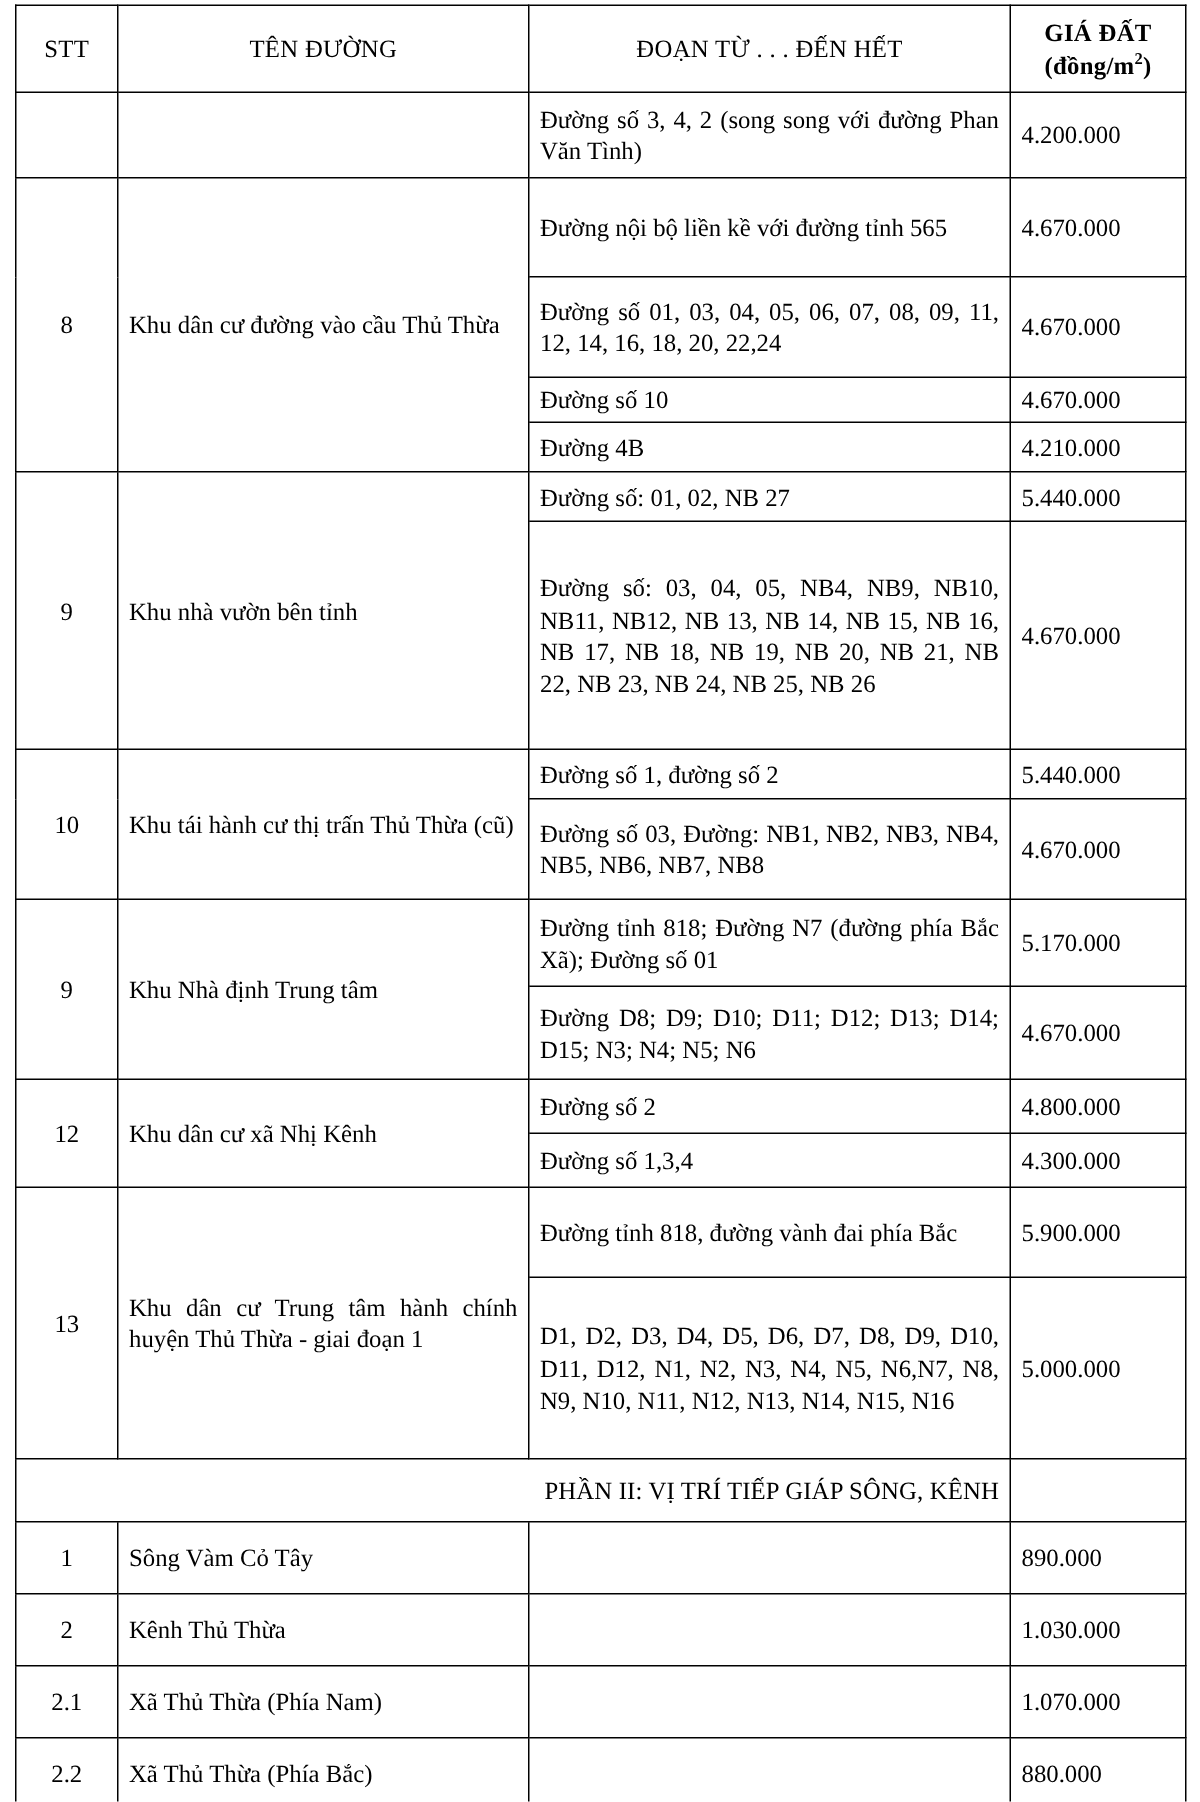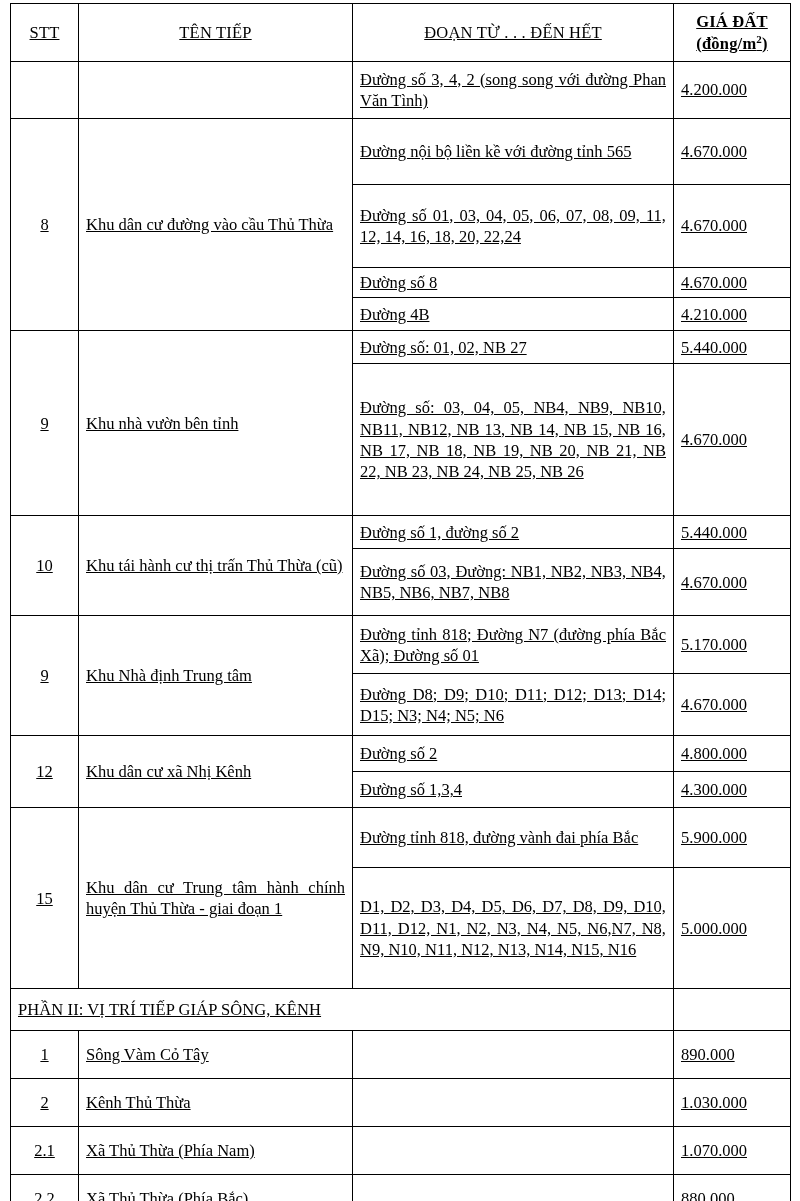--- a/index.html
+++ b/index.html
@@ -13,21 +13,20 @@
     font-family: "Liberation Serif", "DejaVu Serif", serif;
     color: #000000;
     overflow: hidden;
   }
   .page {
     width: 800px;
     height: 1201px;
     position: relative;
     box-sizing: border-box;
     padding: 3px 10px 0 10px;
-    text-decoration: underline;
   }
   table.price-table {
     border-collapse: collapse;
     table-layout: fixed;
     width: 780px;
     margin: 0;
   }
   table.price-table td,
   table.price-table th {
     border: 1px solid #000000;
@@ -88,21 +87,21 @@
   td.seg.nojust {
     text-align: left;
   }
   td.price {
     text-align: left;
     vertical-align: middle;
     white-space: nowrap;
   }
   td.section {
     font-weight: bold;
-    text-align: left;
+    text-align: right;
     padding-left: 14px;
     font-size: 17px;
     letter-spacing: 0.1px;
     height: 42px;
   }
   td.blank { }
   tr.tall-1 td { height: 48px; }
 </style>
 </head>
 <body>
@@ -112,21 +111,21 @@
     <colgroup>
       <col class="c-stt">
       <col class="c-name">
       <col class="c-seg">
       <col class="c-price">
     </colgroup>
 
     <thead>
       <tr>
         <th>STT</th>
-        <th>TÊN TIẾP</th>
+        <th>TÊN ĐƯỜNG</th>
         <th>ĐOẠN TỪ . . .  ĐẾN  HẾT</th>
         <th>
           <span class="sub">GIÁ ĐẤT</span>
           <span class="sub"><span>(đồng/m</span><span class="sup">2</span><span>)</span></span>
         </th>
       </tr>
     </thead>
 
     <tbody>
 
@@ -137,25 +136,25 @@
         <td class="price">4.200.000</td>
       </tr>
 
       <tr>
         <td class="stt" rowspan="4">8</td>
         <td class="name" rowspan="4">Khu dân cư đường vào cầu Thủ Thừa</td>
         <td class="seg" style="height:66px">Đường nội bộ liền kề với đường tỉnh 565</td>
         <td class="price">4.670.000</td>
       </tr>
       <tr>
-        <td class="seg" style="height:83px">Đường số 01, 03, 04, 05, 06, 07, 08, 09, 11, 12, 14, 16, 18, 20, 22,24</td>
-        <td class="price">4.670.000</td>
-      </tr>
-      <tr>
-        <td class="seg nojust" style="height:29px">Đường số 8</td>
+        <td class="seg" style="height:67px">Đường số 01, 03, 04, 05, 06, 07, 08, 09, 11, 12, 14, 16, 18, 20, 22,24</td>
+        <td class="price">4.670.000</td>
+      </tr>
+      <tr>
+        <td class="seg nojust" style="height:29px">Đường số 10</td>
         <td class="price">4.670.000</td>
       </tr>
       <tr>
         <td class="seg nojust" style="height:33px">Đường 4B</td>
         <td class="price">4.210.000</td>
       </tr>
 
       <tr>
         <td class="stt" rowspan="2">9</td>
         <td class="name" rowspan="2">Khu nhà vườn bên tỉnh</td>
@@ -194,21 +193,21 @@
         <td class="name" rowspan="2">Khu dân cư xã Nhị Kênh</td>
         <td class="seg nojust" style="height:36px">Đường số 2</td>
         <td class="price">4.800.000</td>
       </tr>
       <tr>
         <td class="seg nojust" style="height:36px">Đường số 1,3,4</td>
         <td class="price">4.300.000</td>
       </tr>
 
       <tr>
-        <td class="stt" rowspan="2">15</td>
+        <td class="stt" rowspan="2">13</td>
         <td class="name" rowspan="2">Khu dân cư Trung tâm hành chính huyện Thủ Thừa - giai đoạn 1</td>
         <td class="seg" style="height:60px">Đường tỉnh 818, đường vành đai phía Bắc</td>
         <td class="price">5.900.000</td>
       </tr>
       <tr>
         <td class="seg" style="height:121px">D1, D2, D3, D4, D5, D6, D7, D8, D9, D10, D11, D12, N1, N2, N3, N4, N5, N6,N7, N8, N9, N10, N11, N12, N13, N14, N15, N16</td>
         <td class="price">5.000.000</td>
       </tr>
 
       <tr>

